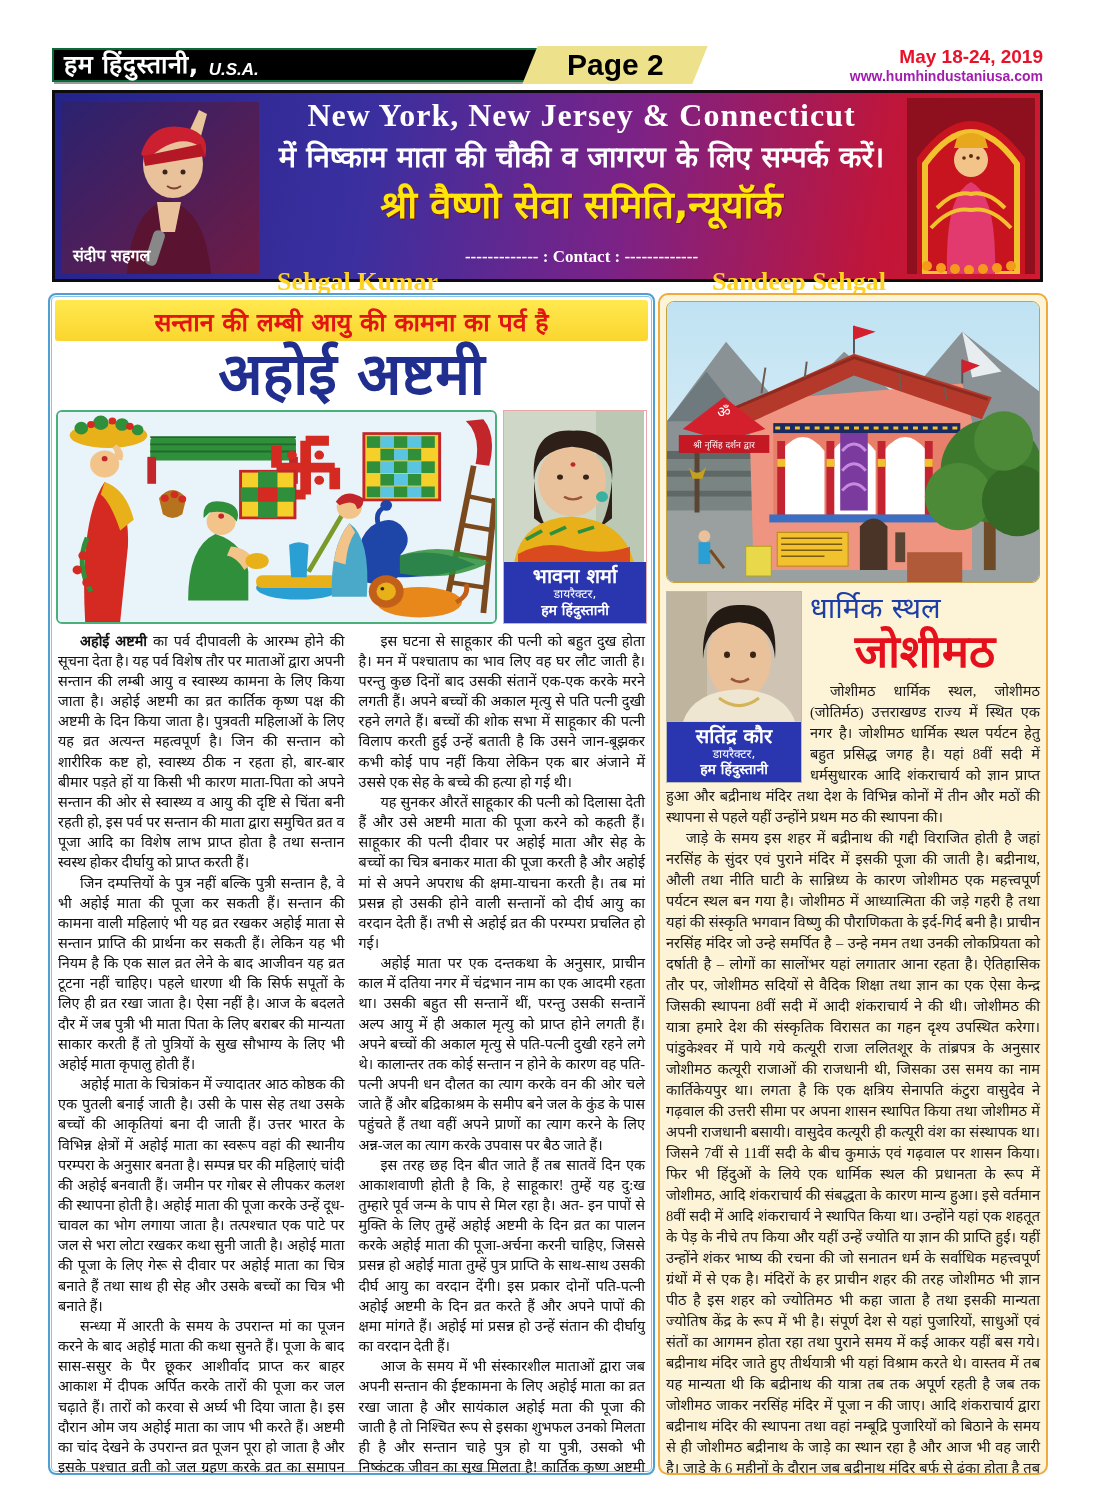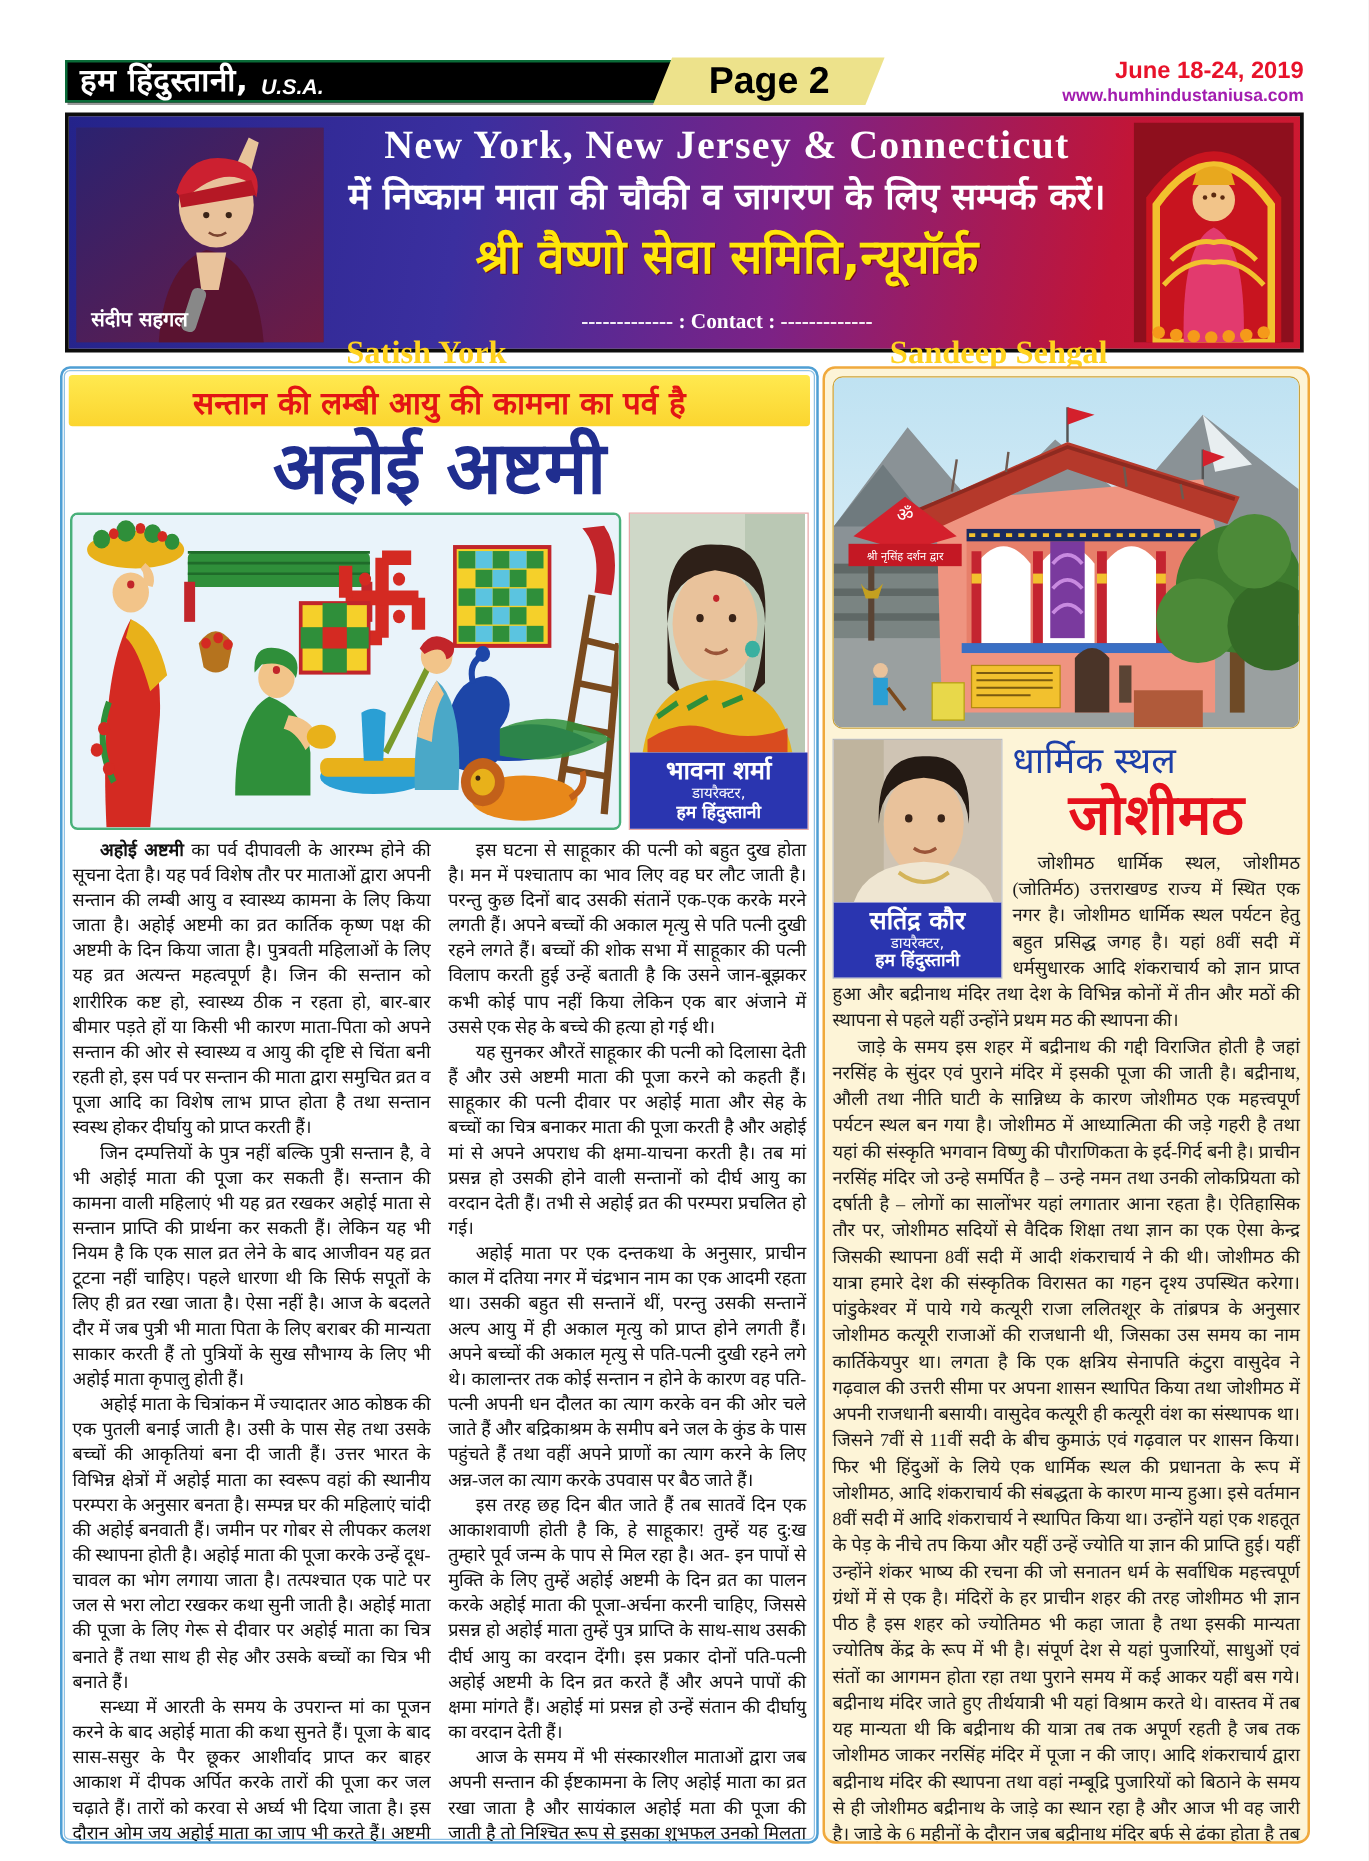--- a/index.html
+++ b/index.html
@@ -38,21 +38,21 @@
   .bn-left{text-align:left;}.bn-right{text-align:right;}
 
   
   .art-left{position:absolute;left:48px;top:293px;width:607px;height:1182px;box-sizing:border-box;
             border:2px solid #4f9fd4;border-radius:8px;box-shadow:inset 0 0 0 1px #fff, inset 0 0 0 2px #8fc1e4;
             padding:5px;overflow:hidden;background:#fff;}
   .kicker-strip{background:linear-gradient(#ffe94f,#fbd52f);border-radius:3px;text-align:center;padding:4px 0 3px;
                 color:#e31414;font-weight:bold;font-size:25px;font-family:"DejaVu Sans",sans-serif;}
   .art-left-title{text-align:center;color:#202e8f;font-weight:bold;font-size:58px;line-height:1.08;
                   font-family:"DejaVu Sans",sans-serif;margin:2px 0 4px;}
-  .figure-row{display:flex;gap:6px;height:254px;margin:0 1px;}
+  .figure-row{display:flex;gap:6px;height:214px;margin:0 1px;}
   .illus{flex:1;border:2px solid #49b07a;border-radius:6px;overflow:hidden;background:#eaf4fa;}
   .author-card{width:144px;border:1px solid #e8a8a8;background:#fff;display:flex;flex-direction:column;box-sizing:border-box;}
   .author-photo{flex:1;overflow:hidden;}
   .author-band{background:#2a35b0;color:#fff;text-align:center;padding:3px 2px 4px;font-family:"DejaVu Sans",sans-serif;}
   .author-name{font-weight:bold;font-size:20px;line-height:1.1;}
   .author-role{font-size:12px;line-height:1.2;}
   .author-org{font-size:14px;font-weight:bold;line-height:1.2;}
   .cols{display:flex;gap:14px;padding:7px 3px 0;}
   .col{flex:1;text-align:justify;font-size:14.4px;line-height:1.40;color:#101010;}
   .col p{margin:0;text-indent:22px;}
@@ -76,21 +76,21 @@
 
   <div class="masthead">
     <div class="logo-box">
       <span class="logo-hindi">हम हिंदुस्तानी,</span>
       <span class="logo-usa">U.S.A.</span>
     </div>
     <div class="pagebox">
       <span>Page 2</span>
     </div>
     <div class="mast-right">
-      <div class="mast-date">June 18-24, 2019</div>
+      <div class="mast-date">May 18-24, 2019</div>
       <div class="mast-url">www.humhindustaniusa.com</div>
     </div>
   </div>
 
   <div class="banner">
     <div class="singer">
       <svg width="198" height="172" viewBox="0 0 198 172">
         <rect width="198" height="172" fill="#3a2466"></rect>
         <rect width="198" height="172" fill="url(#sgrad)"></rect>
         <defs>
@@ -139,21 +139,21 @@
       </svg>
     </div>
 
     <div class="banner-center">
       <div class="bn-line1">New York, New Jersey &amp; Connecticut</div>
       <div class="bn-line2">में निष्काम माता की चौकी व जागरण के लिए सम्पर्क  करें।</div>
       <div class="bn-title">श्री वैष्णो सेवा समिति,न्यूयॉर्क</div>
       <div class="bn-contact">------------- : Contact : -------------</div>
       <div class="bn-names">
         <div class="bn-left">
-          <div class="bn-name">Satish York</div>
+          <div class="bn-name">Sehgal Kumar</div>
           <div class="bn-phone">516-728-2942</div>
         </div>
         <div class="bn-right">
           <div class="bn-name">Sandeep Sehgal</div>
           <div class="bn-phone">516-641-3093</div>
         </div>
       </div>
     </div>
   </div>
 

